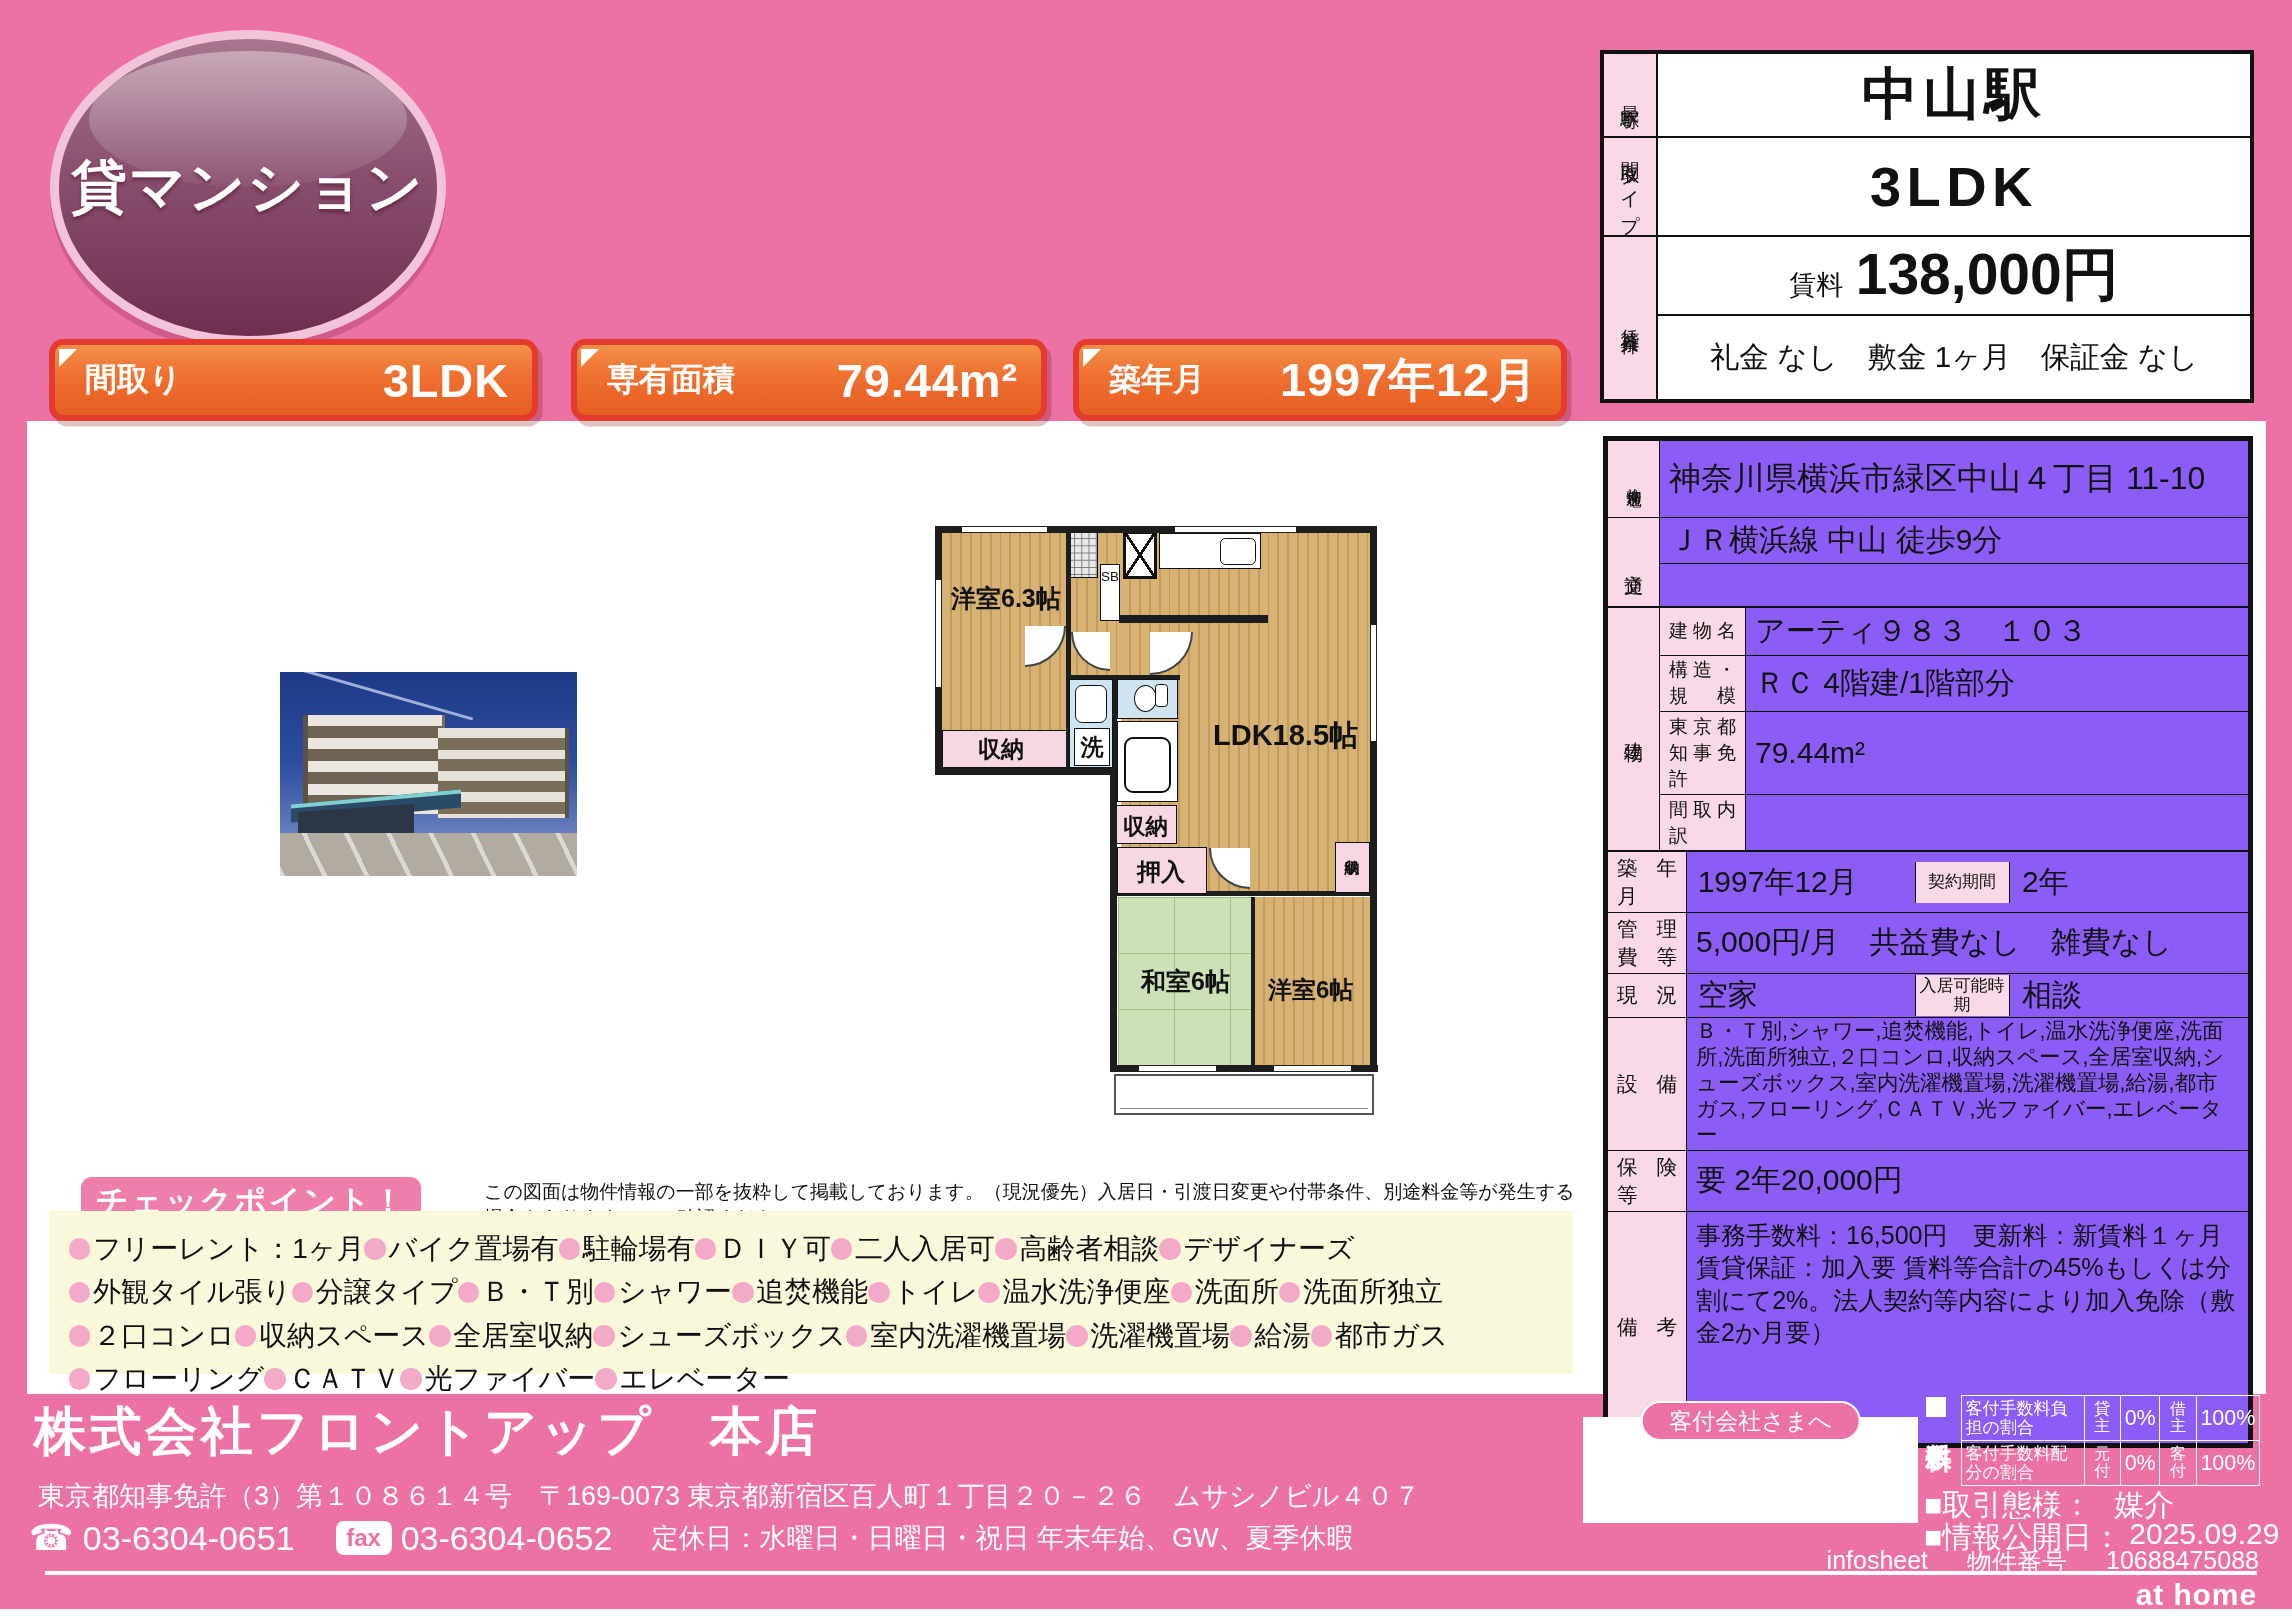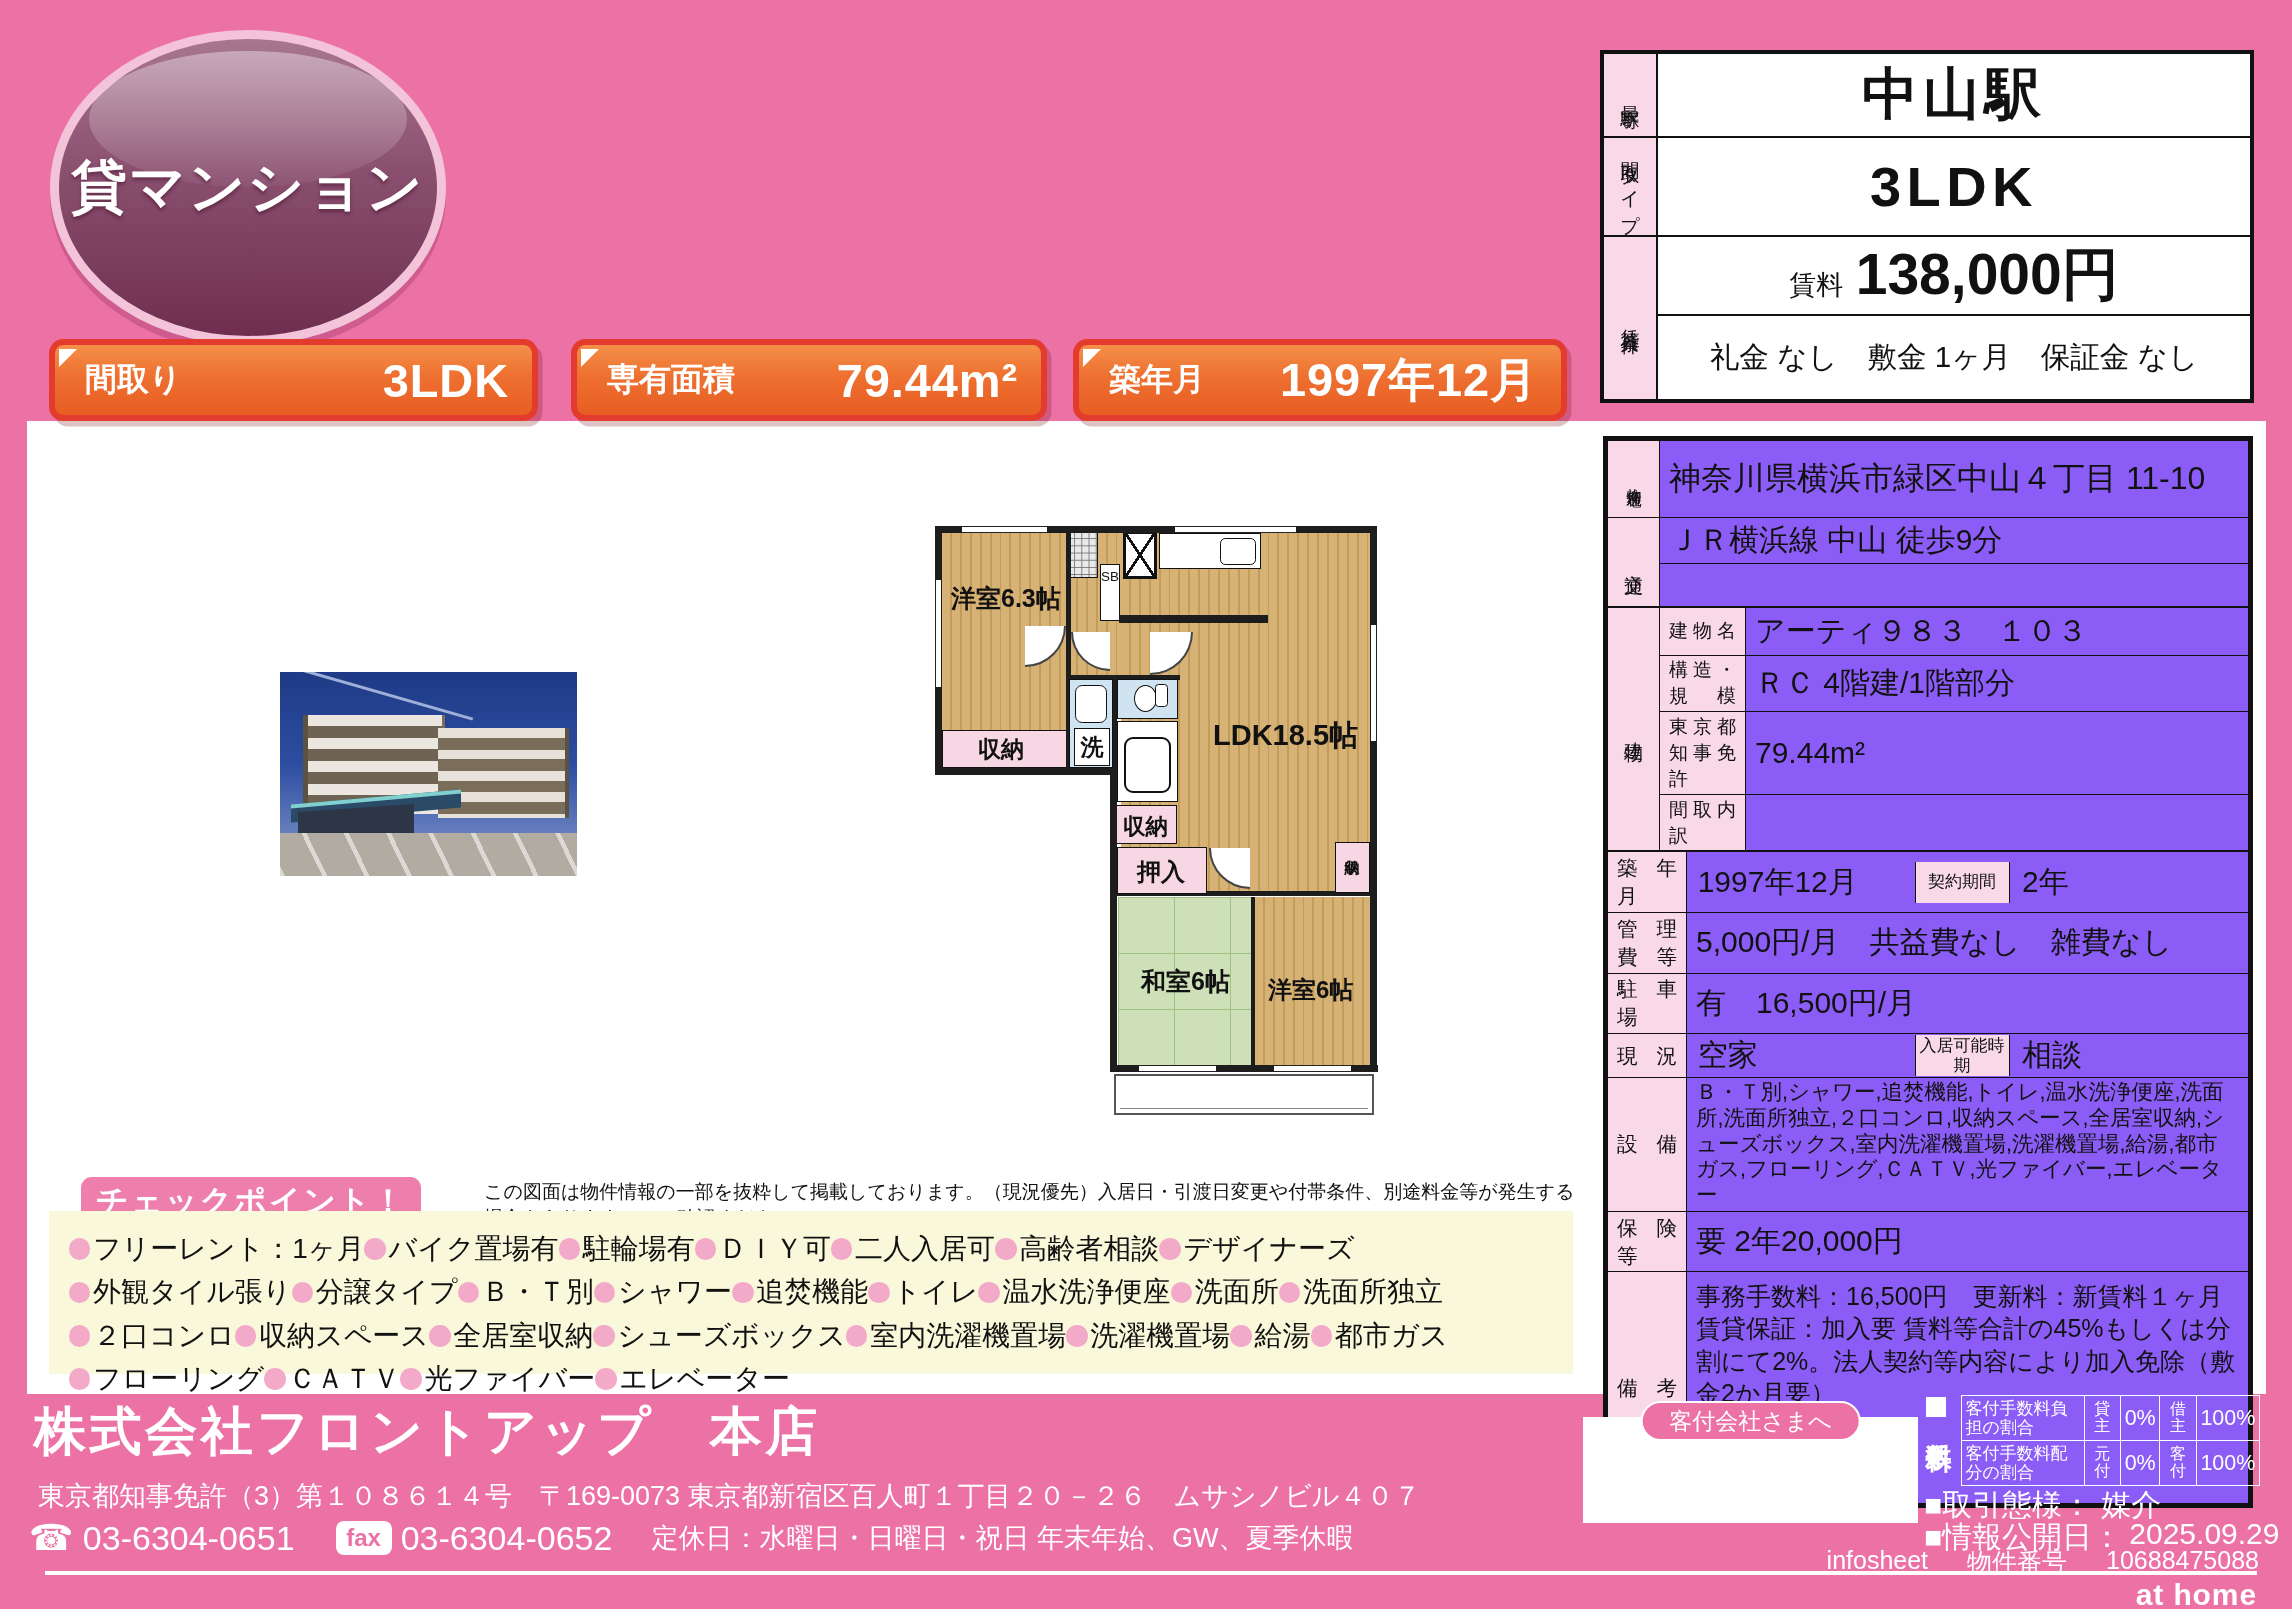--- a/index.html
+++ b/index.html
@@ -132,21 +132,21 @@
         background:#ec72a6;border:2.7px solid #fff;border-radius:895px;padding:2.7px 27px;
         color:#fff;font-size:23px;white-space:nowrap;}
   .sqmark{left:1926px;top:1397px;width:19.7px;height:19.7px;background:#fff;}
   .fee-vlabel{left:1922px;top:1422px;writing-mode:vertical-rl;text-orientation:upright;
         color:#fff;font-size:26px;font-weight:bold;letter-spacing:1.8px;}
   .fee-table{left:1961px;top:1395px;width:299px;border-collapse:collapse;color:#fff;}
   .fee-table td{border:1.8px solid #fff;padding:0.9px 3.6px;}
   .fee-lab{font-size:17px;line-height:1.12;width:120px;}
   .fee-tag{font-size:16px;width:29px;word-break:break-all;line-height:1.05;text-align:center;}
   .fee-val{font-size:21.5px;text-align:right;padding-right:7.2px;}
-  .f-deal{left:1924px;top:1485px;color:#fff;font-size:30px;display:flex;gap:9px;}
+  .f-deal{left:1924px;top:1485px;color:#fff;font-size:30px;display:flex;gap:22px;}
   .f-publish{left:1924px;top:1517px;color:#fff;font-size:30px;display:flex;gap:7.2px;}
   .f-infosheet{right:34px;top:1546px;color:#fff;font-size:25px;display:flex;gap:39px;}
   .f-line{left:45px;top:1571px;width:2212px;height:3.6px;background:#fff;}
   .f-logo{right:36px;top:1578px;color:#fff;font-size:30px;font-weight:bold;letter-spacing:0.9px;}
   .f-bottomstrip{left:0;top:1609px;width:2293px;height:7.2px;background:#fff;}
 </style>
 </head>
 <body>
 
 <div class="abs main-panel"></div>
@@ -343,24 +343,20 @@
           <span class="pk">契約期間</span>
           <span class="sv2">2年</span>
         </div>
       </td>
     </tr>
     <tr style="height:44px;">
       <th class="hlab">管理費等</th>
       <td class="dval">5,000円/月　共益費なし　雑費なし</td>
     </tr>
     <tr style="height:44px;">
-      <th class="hlab">駐車場</th>
-      <td class="dval">有　16,500円/月</td>
-    </tr>
-    <tr style="height:44px;">
       <th class="hlab">現況</th>
       <td>
         <div class="split">
           <span class="sv">空家</span>
           <span class="pk">入居可能時期</span>
           <span class="sv2">相談</span>
         </div>
       </td>
     </tr>
     <tr style="height:127px;">

